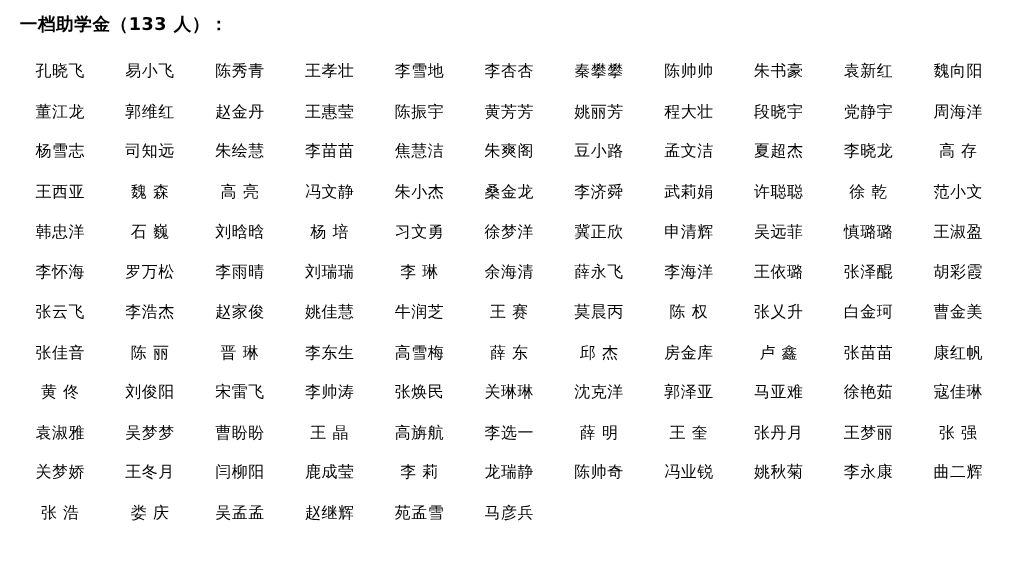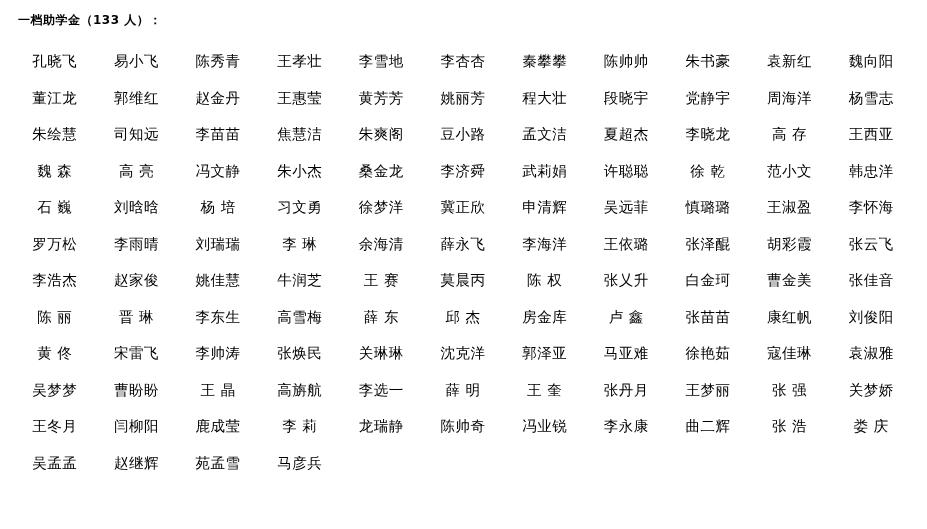--- a/index.html
+++ b/index.html
@@ -15,21 +15,21 @@
     overflow: hidden;
   }
   .page {
     position: relative;
     width: 927px;
     height: 529px;
     box-sizing: border-box;
     padding: 10px 14px 0 14px;
   }
   .doc-title {
-    font-size: 12px;
+    font-size: 16px;
     font-weight: bold;
     letter-spacing: 0.5px;
     margin: 2px 0 14px 4px;
     white-space: nowrap;
   }
   .name-grid {
     display: grid;
     grid-template-columns: repeat(11, 1fr);
     row-gap: 0px;
     column-gap: 0px;
@@ -63,29 +63,30 @@
       <div class="name-cell">李杏杏</div>
       <div class="name-cell">秦攀攀</div>
       <div class="name-cell">陈帅帅</div>
       <div class="name-cell">朱书豪</div>
       <div class="name-cell">袁新红</div>
       <div class="name-cell">魏向阳</div>
       <div class="name-cell">董江龙</div>
       <div class="name-cell">郭维红</div>
       <div class="name-cell">赵金丹</div>
       <div class="name-cell">王惠莹</div>
+      <div class="name-cell">陈振宇</div>
       <div class="name-cell">黄芳芳</div>
       <div class="name-cell">姚丽芳</div>
       <div class="name-cell">程大壮</div>
       <div class="name-cell">段晓宇</div>
       <div class="name-cell">党静宇</div>
       <div class="name-cell">周海洋</div>
       <div class="name-cell">杨雪志</div>
+      <div class="name-cell">司知远</div>
       <div class="name-cell">朱绘慧</div>
-      <div class="name-cell">司知远</div>
       <div class="name-cell">李苗苗</div>
       <div class="name-cell">焦慧洁</div>
       <div class="name-cell">朱爽阁</div>
       <div class="name-cell">豆小路</div>
       <div class="name-cell">孟文洁</div>
       <div class="name-cell">夏超杰</div>
       <div class="name-cell">李晓龙</div>
       <div class="name-cell">高 存</div>
       <div class="name-cell">王西亚</div>
       <div class="name-cell">魏 森</div>
@@ -135,22 +136,22 @@
       <div class="name-cell">陈 丽</div>
       <div class="name-cell">晋 琳</div>
       <div class="name-cell">李东生</div>
       <div class="name-cell">高雪梅</div>
       <div class="name-cell">薛 东</div>
       <div class="name-cell">邱 杰</div>
       <div class="name-cell">房金库</div>
       <div class="name-cell">卢 鑫</div>
       <div class="name-cell">张苗苗</div>
       <div class="name-cell">康红帆</div>
+      <div class="name-cell">黄 佟</div>
       <div class="name-cell">刘俊阳</div>
-      <div class="name-cell">黄 佟</div>
       <div class="name-cell">宋雷飞</div>
       <div class="name-cell">李帅涛</div>
       <div class="name-cell">张焕民</div>
       <div class="name-cell">关琳琳</div>
       <div class="name-cell">沈克洋</div>
       <div class="name-cell">郭泽亚</div>
       <div class="name-cell">马亚难</div>
       <div class="name-cell">徐艳茹</div>
       <div class="name-cell">寇佳琳</div>
       <div class="name-cell">袁淑雅</div>
@@ -165,20 +166,21 @@
       <div class="name-cell">王梦丽</div>
       <div class="name-cell">张 强</div>
       <div class="name-cell">关梦娇</div>
       <div class="name-cell">王冬月</div>
       <div class="name-cell">闫柳阳</div>
       <div class="name-cell">鹿成莹</div>
       <div class="name-cell">李 莉</div>
       <div class="name-cell">龙瑞静</div>
       <div class="name-cell">陈帅奇</div>
       <div class="name-cell">冯业锐</div>
+      <div class="name-cell">姚秋菊</div>
       <div class="name-cell">李永康</div>
       <div class="name-cell">曲二辉</div>
       <div class="name-cell">张 浩</div>
       <div class="name-cell">娄 庆</div>
       <div class="name-cell">吴孟孟</div>
       <div class="name-cell">赵继辉</div>
       <div class="name-cell">苑孟雪</div>
       <div class="name-cell">马彦兵</div>
       <div class="name-cell empty"></div>
       <div class="name-cell empty"></div>

